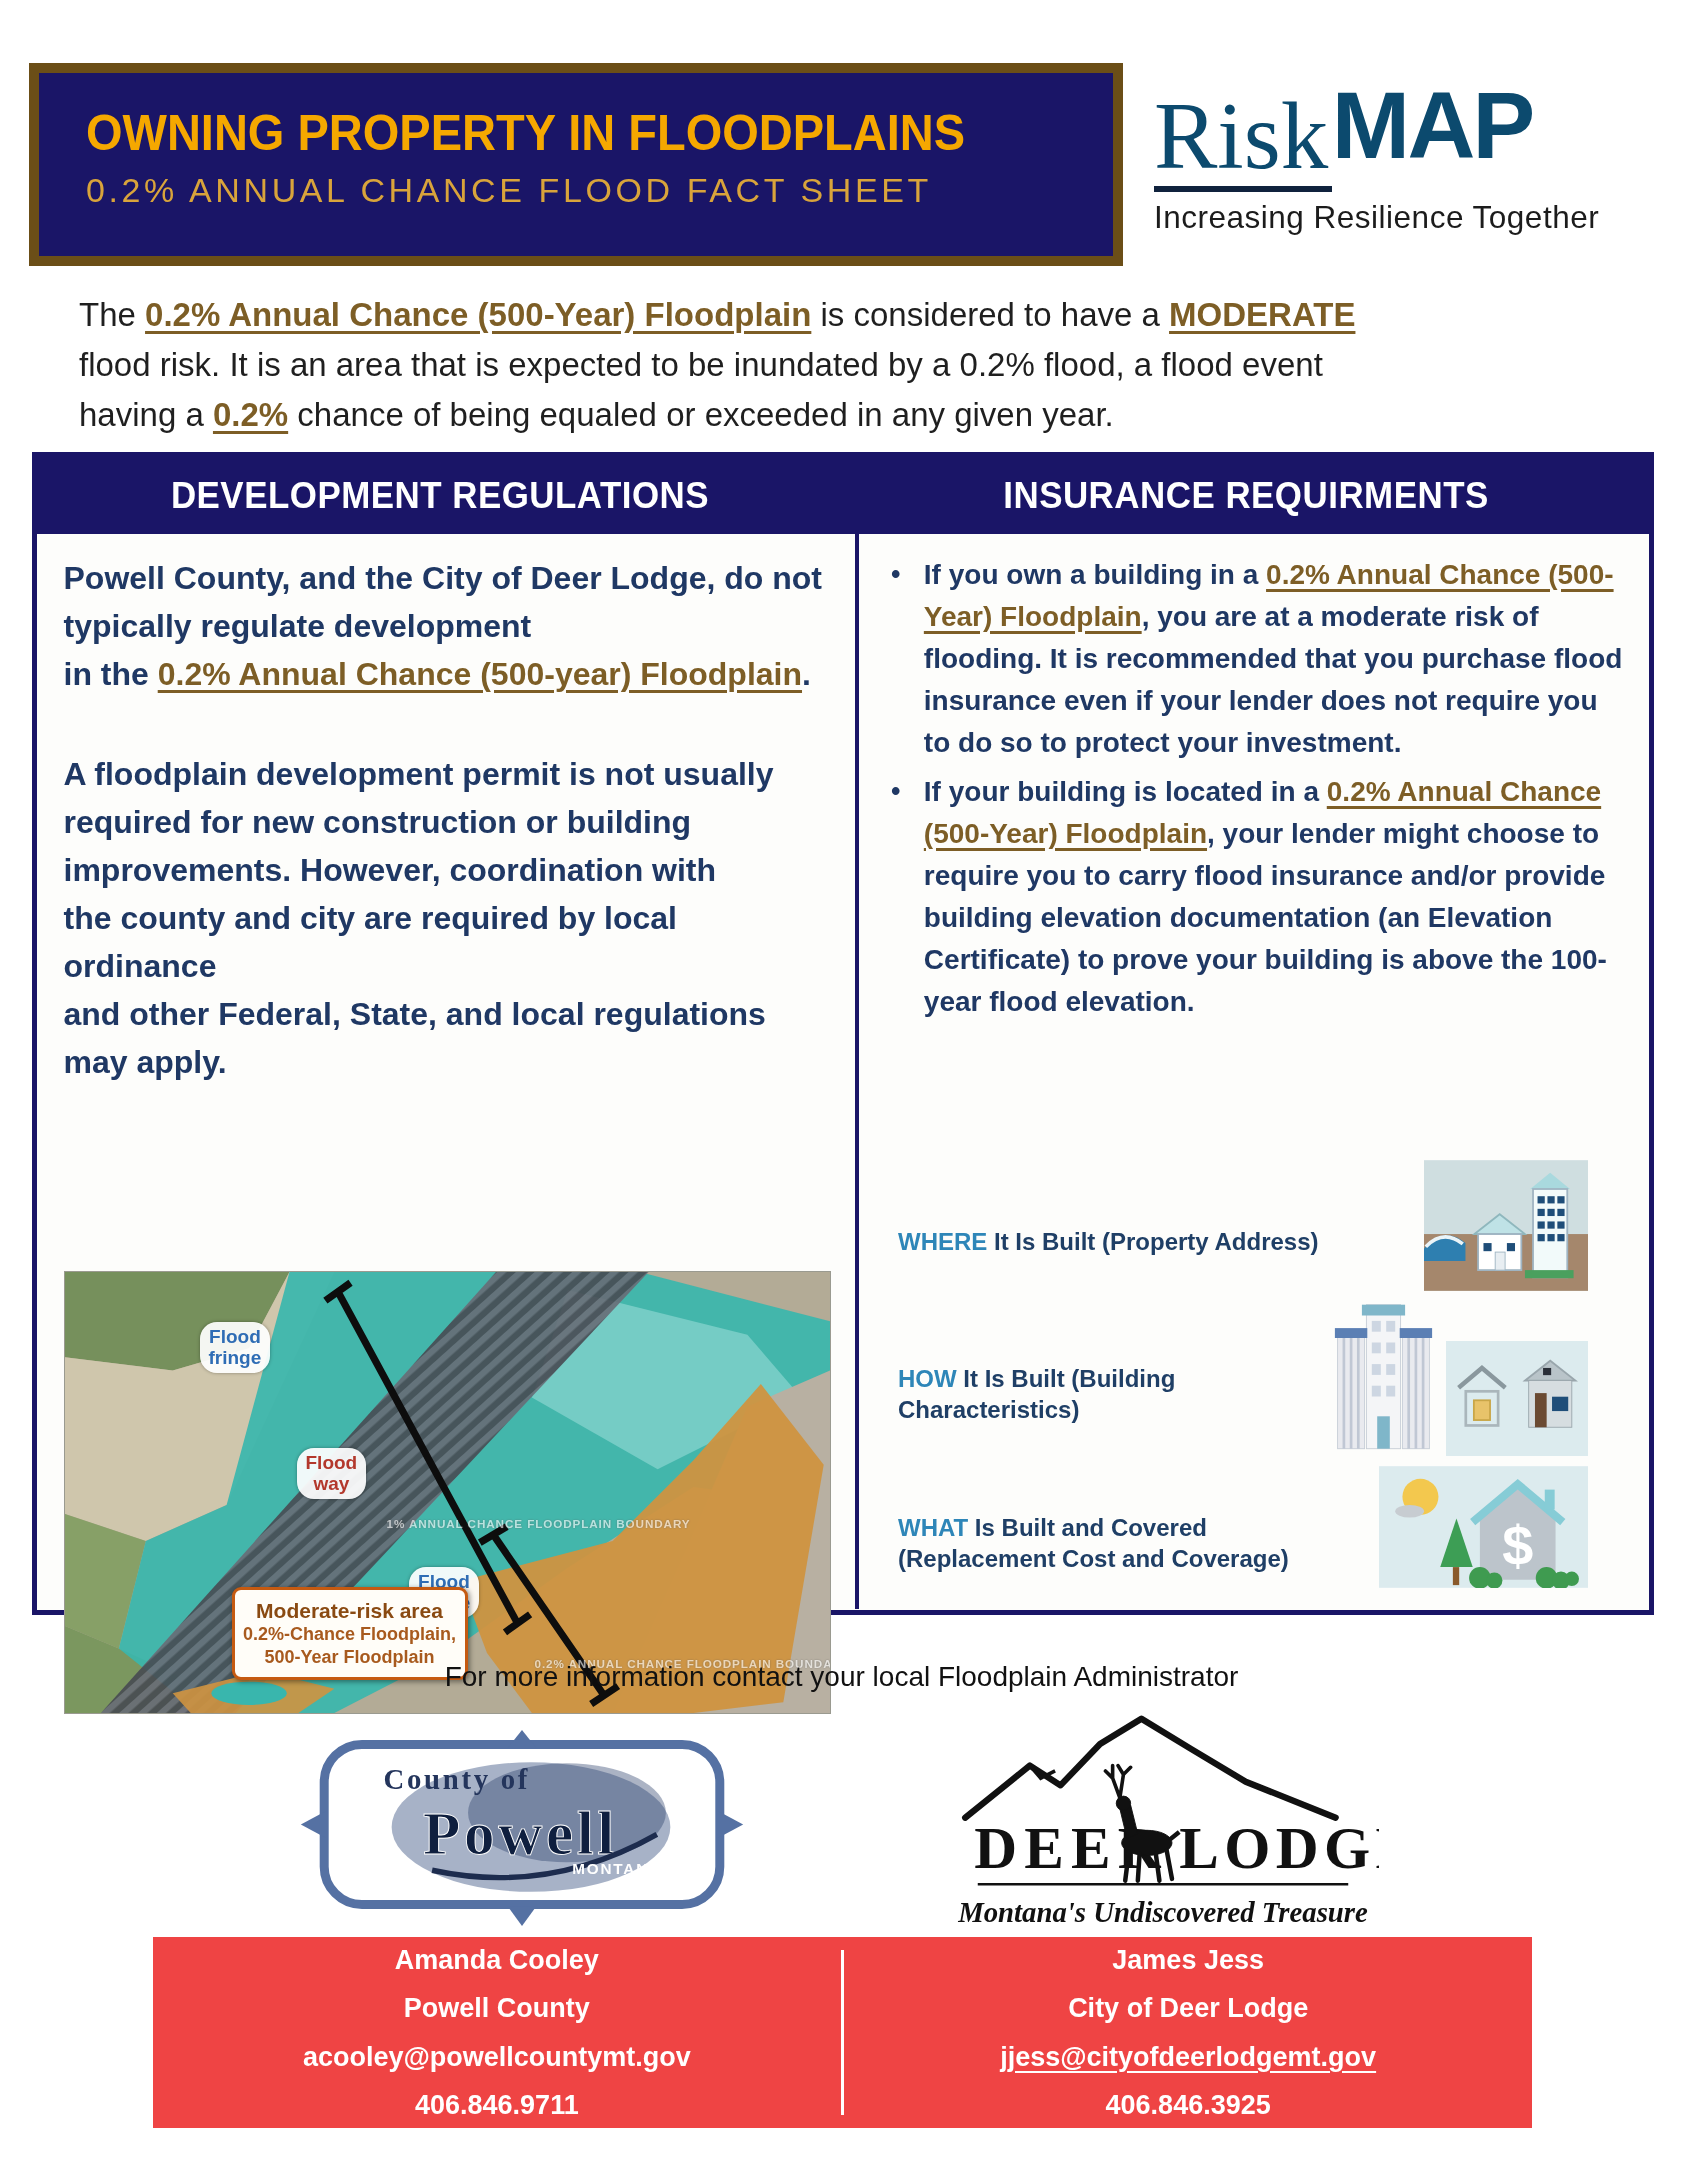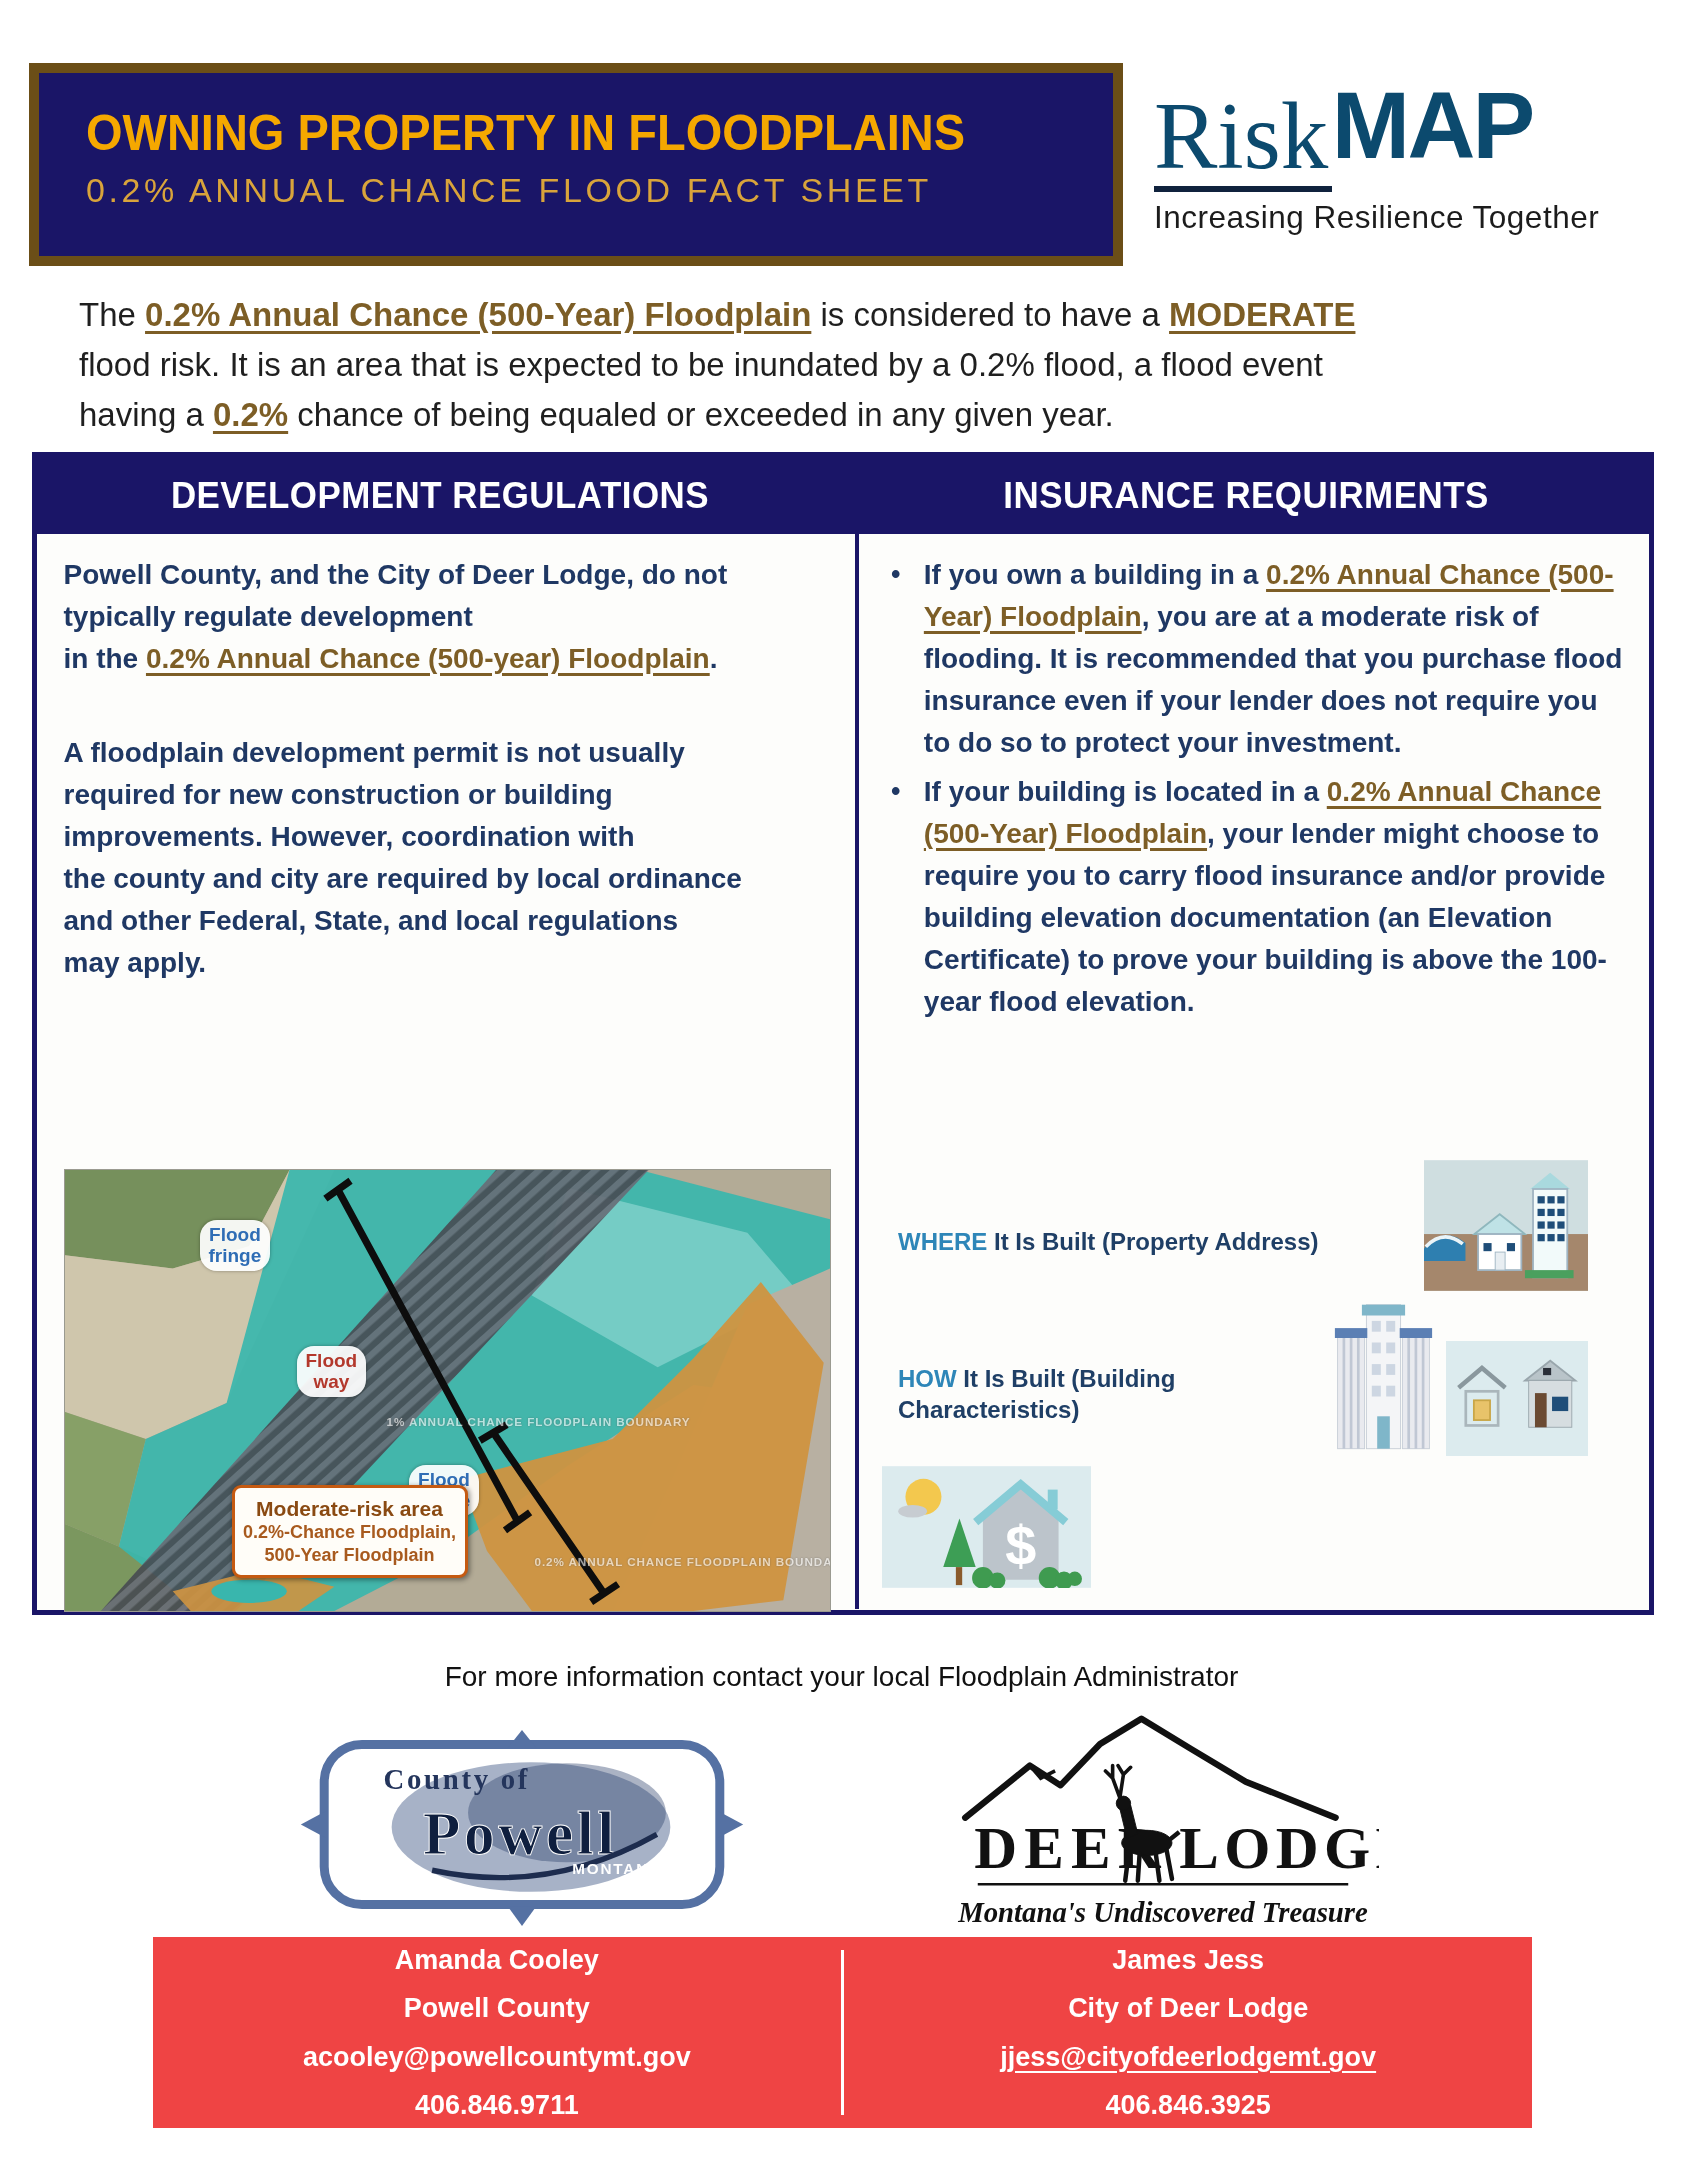--- a/index.html
+++ b/index.html
@@ -31,21 +31,21 @@
 
   
   .main-table { position:absolute; left:31.5px; top:452px; width:1622px; height:1163px;
     border:5.4px solid #1a1567; background:#fdfdfb; }
   .table-head { display:flex; height:77px; background:#1a1567; }
   .table-head .th { flex:1; display:flex; align-items:center; justify-content:center;
     color:#fff; font-size:36px; font-weight:bold; letter-spacing:0.5px; transform:scaleX(.97); }
   .table-body { display:flex; height:1075px; }
   .cell-left { width:51%; border-right:4.5px solid #1a1567; padding:20px 18px 9px 27px; }
   .cell-right { flex:1; padding:20px 25px 9px 23.4px; }
-  .reg-para { font-size:28px; font-weight:bold; color:#1f3864; line-height:1.5;
+  .reg-para { font-size:32px; font-weight:bold; color:#1f3864; line-height:1.5;
     white-space:pre-line; }
   .reg-para + .reg-para { margin-top:52px; }
 
   ul.ins-bullets { list-style:none; margin-left:9px; }
   ul.ins-bullets li { display:flex; gap:23.4px; font-size:28px; font-weight:bold;
     color:#1f3864; line-height:1.5; margin-bottom:7.2px; }
   ul.ins-bullets li .dot { flex:0 0 auto; font-size:27px; line-height:1.55; }
 
   
   .map-figure { position:relative; width:767px; height:443px; margin-top:185px;
@@ -251,20 +251,24 @@
                 <polygon points="88,44 116,22 144,44" fill="#b9c4c9" stroke="#99a6ac" stroke-width="2"></polygon>
                 <rect x="92" y="44" width="48" height="52" fill="#d6dde0" stroke="#99a6ac"></rect>
                 <rect x="99" y="58" width="13" height="38" fill="#6b4a32"></rect>
                 <rect x="118" y="62" width="18" height="16" fill="#1f4e79"></rect>
                 <rect x="108" y="30" width="9" height="8" fill="#2a2f38"></rect>
               </svg>
             </div>
           </div>
 
           <div class="info-row">
+            <div class="info-label">
+              <span class="kw">WHAT</span><span> Is Built and Covered
+(Replacement Cost and Coverage)</span>
+            </div>
             <div class="info-gfx">
               <svg width="209" height="122" viewBox="0 0 232 135">
                 <rect width="232" height="135" fill="#dcebee"></rect>
                 <circle cx="46" cy="34" r="20" fill="#f3c84e"></circle>
                 <ellipse cx="34" cy="50" rx="16" ry="7" fill="#c7ccd1"></ellipse>
                 <polygon points="112,58 112,126 196,126 196,58 154,24" fill="#bcc4cb"></polygon>
                 <path d="M104,62 L154,20 L204,62" fill="none" stroke="#86ccd6" stroke-width="9"></path>
                 <rect x="184" y="26" width="11" height="22" fill="#86ccd6"></rect>
                 <text x="154" y="110" font-size="62" font-weight="bold" fill="#ffffff" text-anchor="middle" font-family="Liberation Sans, sans-serif">$</text>
                 <polygon points="86,58 68,112 104,112" fill="#3d9e55"></polygon>

